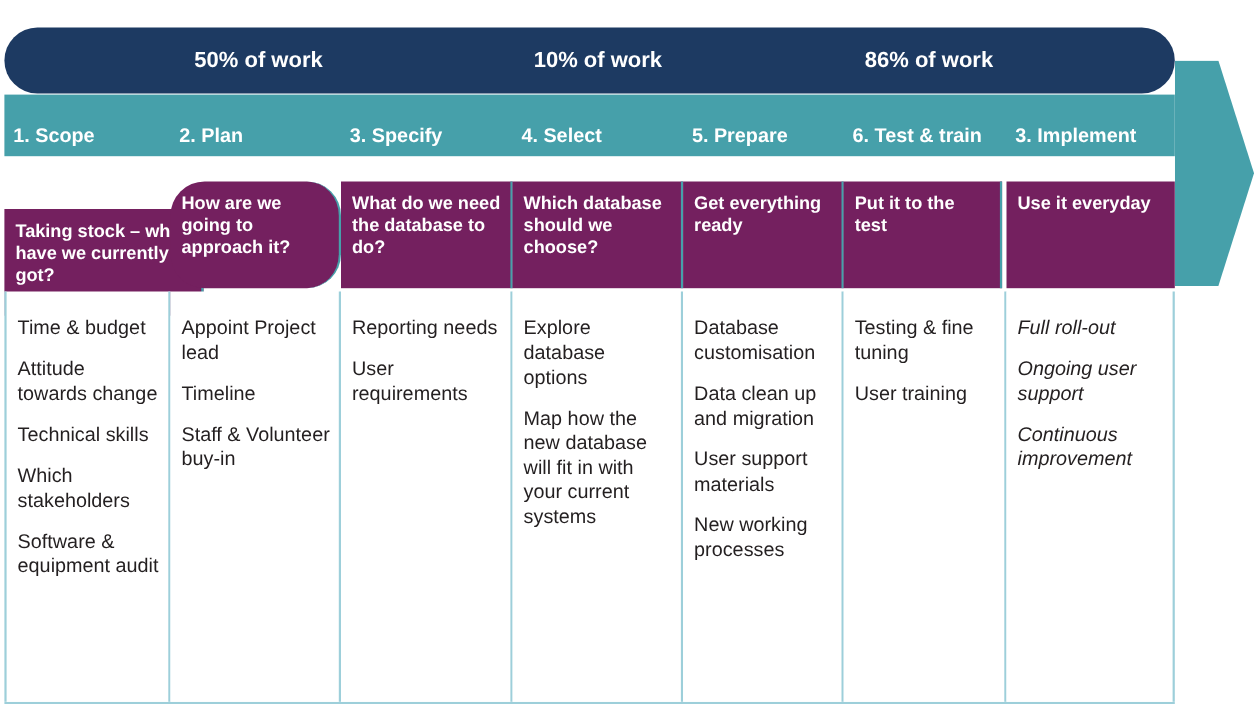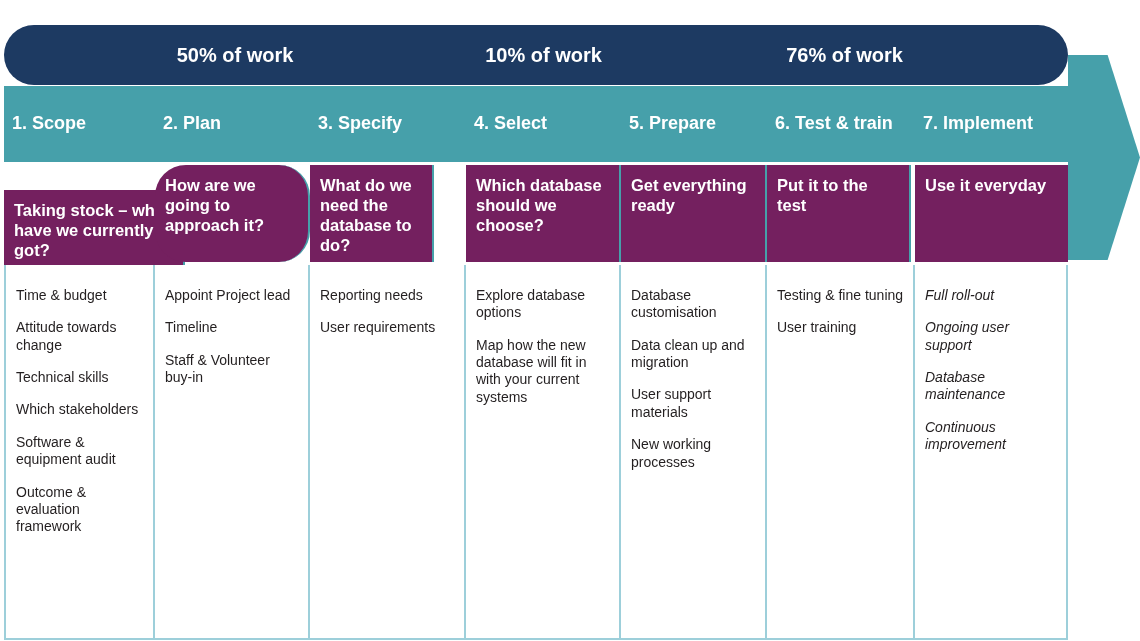--- a/index.html
+++ b/index.html
@@ -55,21 +55,21 @@
     text-align: center;
     white-space: nowrap;
   }
 
   
   .band-stages {
     position: absolute;
     left: 4px;
     top: 86px;
     width: 1064px;
-    height: 76px;
+    height: 56px;
     background: #46a0aa;
     z-index: 3;
   }
   .stage-label {
     position: absolute;
     top: 27px;
     color: #ffffff;
     font-size: 18px;
     font-weight: bold;
     white-space: nowrap;
@@ -115,66 +115,65 @@
     height: 373px;
     box-sizing: border-box;
     border-right: 2px solid #9dcfda;
     padding: 22px 8px 0 10px;
     background: #ffffff;
   }
   .body-cell.first { border-left: 2px solid #9dcfda; }
   .body-cell.last { border-right: 2px solid #9dcfda; }
   .item {
     color: #231f20;
-    font-size: 14px;
+    font-size: 18px;
     line-height: 1.24;
     margin-bottom: 15px;
   }
 </style>
 </head>
 <body>
 
 <div id="canvas">
 
   <div class="arrow-shape"></div>
 
   <div class="band-percent" id="percent-row">
       <div class="pct-label" style="left: 0px; width: 462px;">50% of work</div>
       <div class="pct-label" style="left: 462px; width: 155px;">10% of work</div>
-      <div class="pct-label" style="left: 617px; width: 447px;">76% of work</div>
+      <div class="pct-label" style="left: 617px; width: 447px;">86% of work</div>
     </div>
 
   <div class="band-stages" id="stage-row">
       <div class="stage-label" style="left: 8px;">1. Scope</div>
       <div class="stage-label" style="left: 159px;">2. Plan</div>
       <div class="stage-label" style="left: 314px;">3. Specify</div>
       <div class="stage-label" style="left: 470px;">4. Select</div>
       <div class="stage-label" style="left: 625px;">5. Prepare</div>
       <div class="stage-label" style="left: 771px;">6. Test &amp; train</div>
-      <div class="stage-label" style="left: 919px;">7. Implement</div>
+      <div class="stage-label" style="left: 919px;">3. Implement</div>
     </div>
 
   <div class="band-questions" id="question-row">
       <div class="q-cell" style="left: 0px; width: 181px; margin-top: 25px;">Taking stock – what have we currently got?</div>
       <div class="q-cell" style="left: 151px; width: 155px; border-radius: 31px;">How are we going to approach it?</div>
-      <div class="q-cell" style="left: 306px; width: 124px;">What do we need the database to do?</div>
+      <div class="q-cell" style="left: 306px; width: 156px;">What do we need the database to do?</div>
       <div class="q-cell" style="left: 462px; width: 155px;">Which database should we choose?</div>
       <div class="q-cell" style="left: 617px; width: 146px;">Get everything ready</div>
       <div class="q-cell" style="left: 763px; width: 144px;">Put it to the test</div>
       <div class="q-cell last" style="left: 911px; width: 153px;">Use it everyday</div>
     </div>
 
   <div class="band-body" id="body-row">
       <div class="body-cell first" style="left: 0px; width: 151px;">
         <div class="item">Time &amp; budget</div>
         <div class="item">Attitude towards change</div>
         <div class="item">Technical skills</div>
         <div class="item">Which stakeholders</div>
         <div class="item">Software &amp; equipment audit</div>
-        <div class="item">Outcome &amp; evaluation framework</div>
       </div>
       <div class="body-cell" style="left: 151px; width: 155px;">
         <div class="item">Appoint Project lead</div>
         <div class="item">Timeline</div>
         <div class="item">Staff &amp; Volunteer buy-in</div>
       </div>
       <div class="body-cell" style="left: 306px; width: 156px;">
         <div class="item">Reporting needs</div>
         <div class="item">User requirements</div>
       </div>
@@ -188,18 +187,17 @@
         <div class="item">User support materials</div>
         <div class="item">New working processes</div>
       </div>
       <div class="body-cell" style="left: 763px; width: 148px;">
         <div class="item">Testing &amp; fine tuning</div>
         <div class="item">User training</div>
       </div>
       <div class="body-cell last" style="left: 911px; width: 153px; font-style: italic;">
         <div class="item">Full roll-out</div>
         <div class="item">Ongoing user support</div>
-        <div class="item">Database maintenance</div>
         <div class="item">Continuous improvement</div>
       </div>
     </div>
 
 </div>
 
 </body></html>

